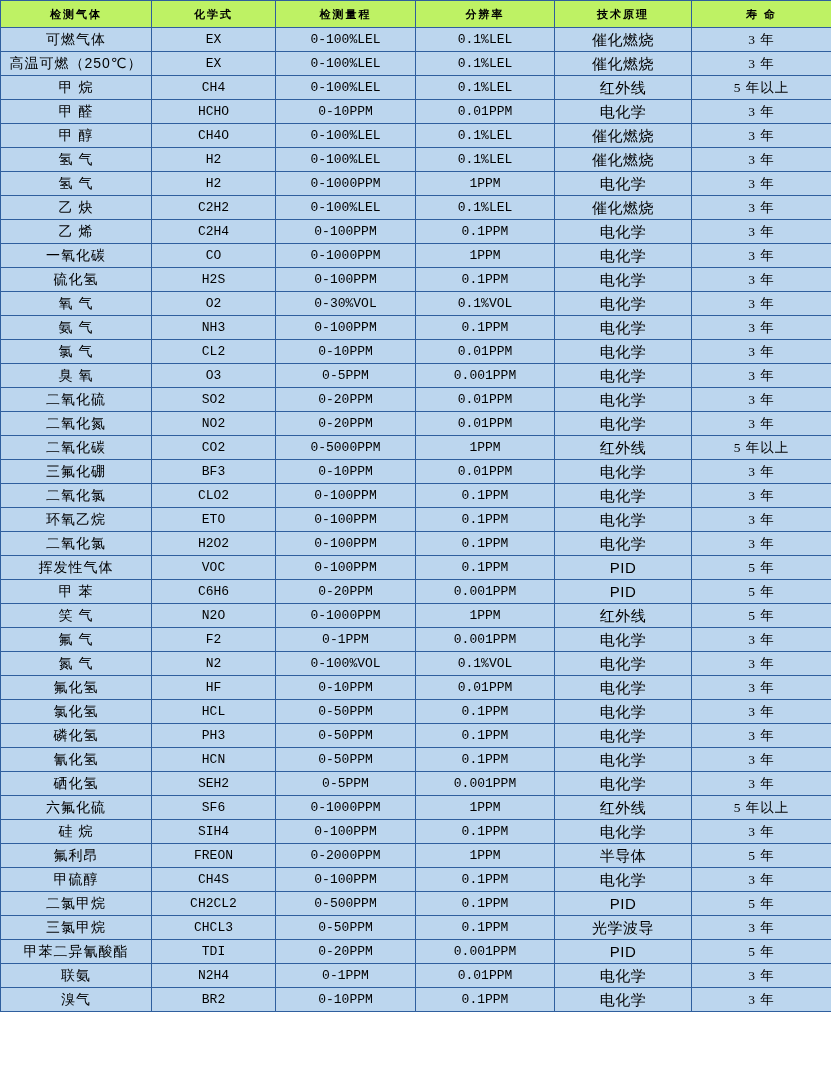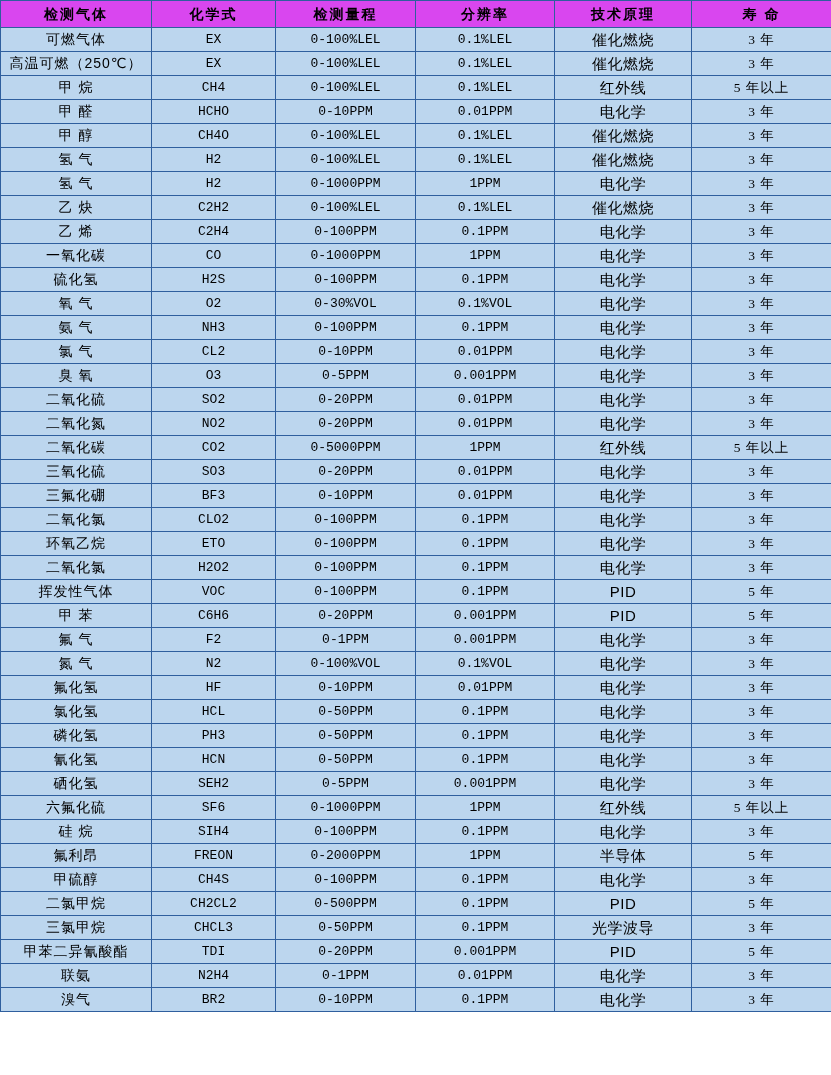--- a/index.html
+++ b/index.html
@@ -33,23 +33,23 @@
     padding: 0;
     height: 23px;
     line-height: 23px;
     overflow: hidden;
     white-space: nowrap;
   }
   table.gas-table thead th {
     height: 26px;
     line-height: 26px;
     font-weight: bold;
-    font-size: 14px;
+    font-size: 11px;
     letter-spacing: 2px;
-    background: #d946ef;
+    background: #bef264;
   }
   td.col-name {
     font-size: 14px;
     letter-spacing: 1px;
   }
   td.col-formula,
   td.col-range,
   td.col-res {
     font-family: "Liberation Mono", "DejaVu Sans Mono", monospace;
     font-size: 13px;
@@ -225,28 +225,20 @@
       </tr>
       <tr>
         <td class="col-name">二氧化碳</td>
         <td class="col-formula">CO2</td>
         <td class="col-range">0-5000PPM</td>
         <td class="col-res">1PPM</td>
         <td class="col-principle">红外线</td>
         <td class="col-life">5 年以上</td>
       </tr>
       <tr>
-        <td class="col-name">三氧化硫</td>
-        <td class="col-formula">SO3</td>
-        <td class="col-range">0-20PPM</td>
-        <td class="col-res">0.01PPM</td>
-        <td class="col-principle">电化学</td>
-        <td class="col-life">3 年</td>
-      </tr>
-      <tr>
         <td class="col-name">三氟化硼</td>
         <td class="col-formula">BF3</td>
         <td class="col-range">0-10PPM</td>
         <td class="col-res">0.01PPM</td>
         <td class="col-principle">电化学</td>
         <td class="col-life">3 年</td>
       </tr>
       <tr>
         <td class="col-name">二氧化氯</td>
         <td class="col-formula">CLO2</td>
@@ -281,20 +273,28 @@
       </tr>
       <tr>
         <td class="col-name">甲 苯</td>
         <td class="col-formula">C6H6</td>
         <td class="col-range">0-20PPM</td>
         <td class="col-res">0.001PPM</td>
         <td class="col-principle">PID</td>
         <td class="col-life">5 年</td>
       </tr>
       <tr>
+        <td class="col-name">笑 气</td>
+        <td class="col-formula">N2O</td>
+        <td class="col-range">0-1000PPM</td>
+        <td class="col-res">1PPM</td>
+        <td class="col-principle">红外线</td>
+        <td class="col-life">5 年</td>
+      </tr>
+      <tr>
         <td class="col-name">氟 气</td>
         <td class="col-formula">F2</td>
         <td class="col-range">0-1PPM</td>
         <td class="col-res">0.001PPM</td>
         <td class="col-principle">电化学</td>
         <td class="col-life">3 年</td>
       </tr>
       <tr>
         <td class="col-name">氮 气</td>
         <td class="col-formula">N2</td>

